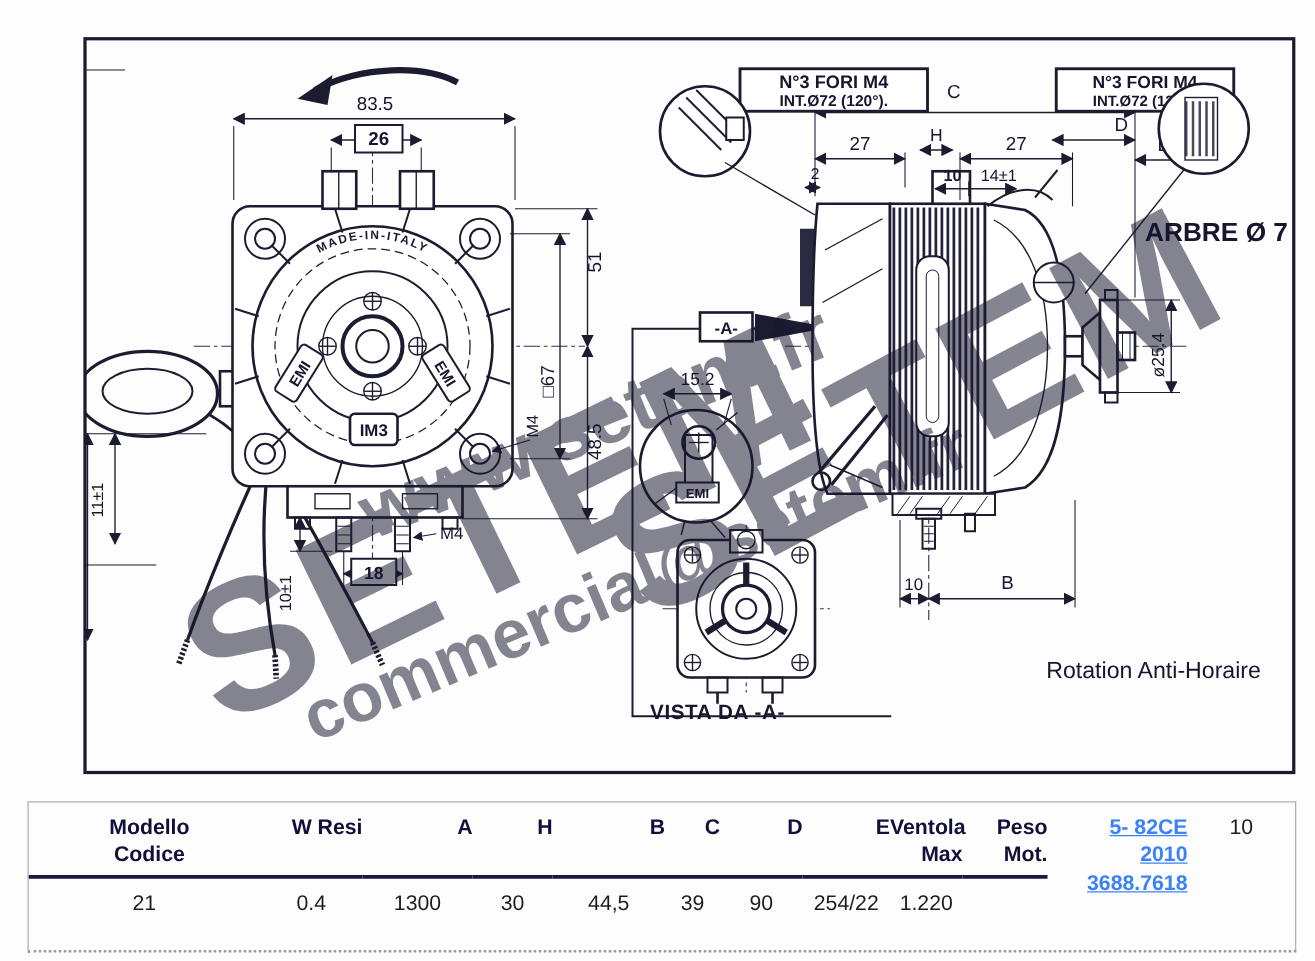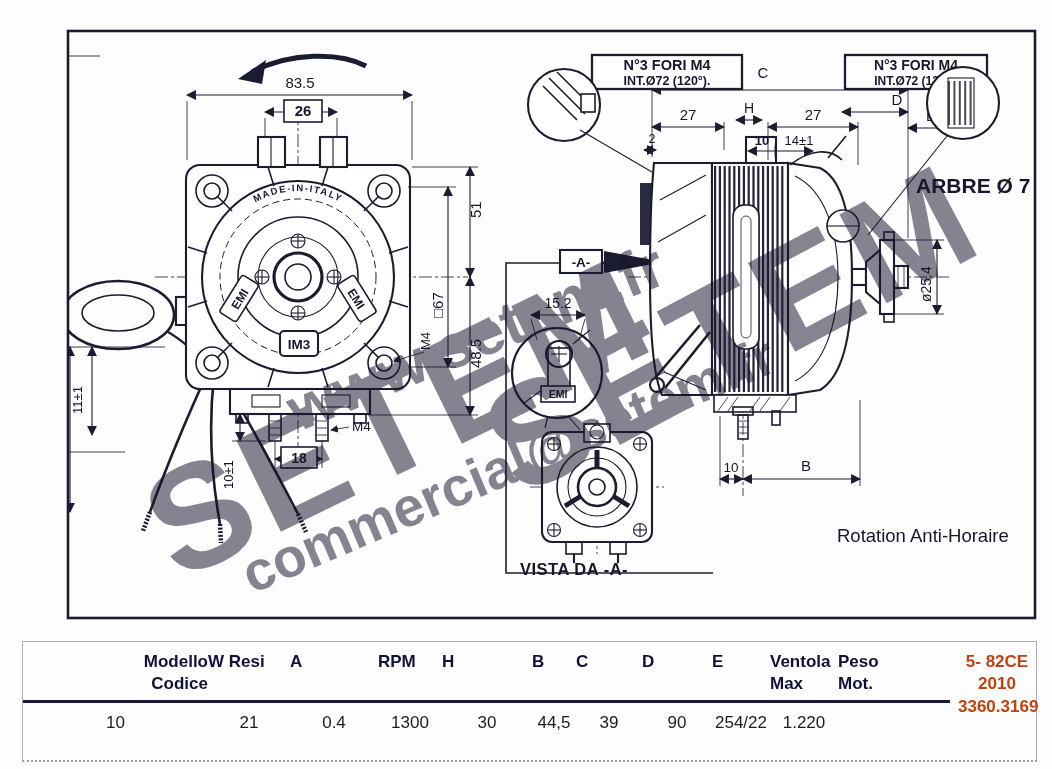--- a/index.html
+++ b/index.html
@@ -12,25 +12,25 @@
   .dim{stroke:#1c1c30;stroke-width:1.1;fill:none;marker-start:url(#ar);marker-end:url(#ar);}
   .ext{stroke:#1c1c30;stroke-width:0.85;fill:none;}
   .cl{stroke:#30304c;stroke-width:0.9;fill:none;stroke-dasharray:13 3 3 3;}
   .dsh{stroke:#1c1c30;stroke-width:1;fill:none;stroke-dasharray:7 4;}
   .b{font-weight:bold;}
   .wm{fill:#b6b6b6;opacity:0.52;font-weight:bold;}
   
   .spec-table{position:absolute;left:22px;top:641px;width:1013px;
     display:grid;grid-template-columns:185px 82px 88px 64px 90px 44px 66px 70px 58px 68px 112px 86px;
     border:1px solid #b0b0b0;border-bottom:2px dotted #9a9a9a;background:#fdfdfd;}
-  .th{font-weight:bold;font-size:17px;color:#10103a;text-align:left;line-height:1.32;
+  .th{font-weight:bold;font-size:17px;color:#10103a;text-align:right;line-height:1.32;
       padding-top:9px;height:49px;border-bottom:3px solid #181842;}
-  .th.first{text-align:right;padding-left:8px;}
+  .th.first{text-align:center;padding-left:8px;}
   .td{font-size:17px;color:#1c1c1c;text-align:center;padding-top:9px;height:48px;line-height:1.32;}
-  .td.first{text-align:center;padding-left:8px;font-weight:bold;color:#c2410c;}
+  .td.first{text-align:right;padding-left:8px;font-weight:bold;color:#3b82f6;text-decoration:underline;}
 </style>
 </head>
 <body>
 
 <div class="page">
 
 <svg width="1052" height="632" viewBox="0 0 1052 632">
   <defs>
     <marker id="ar" viewBox="0 0 10 10" refX="9" refY="5" markerWidth="9" markerHeight="9" orient="auto-start-reverse">
       <path d="M0,0 L10,5 L0,10 z" fill="#1c1c30"></path>
@@ -403,23 +403,20 @@
     <div>Modello</div>
         <div>Codice</div>
   </div>
   <div class="th">
         <div>W Resi</div>
       </div>
   <div class="th">
         <div>A</div>
       </div>
   <div class="th">
-        <div>RPM</div>
-      </div>
-  <div class="th">
         <div>H</div>
       </div>
   <div class="th">
         <div>B</div>
       </div>
   <div class="th">
         <div>C</div>
       </div>
   <div class="th">
         <div>D</div>
@@ -431,21 +428,21 @@
     <div>Ventola</div>
         <div>Max</div>
   </div>
   <div class="th">
     <div>Peso</div>
         <div>Mot.</div>
   </div>
 
   <div class="td first">
     <div>5- 82CE 2010</div>
-        <div>3360.3169</div>
+        <div>3688.7618</div>
   </div>
   <div class="td">10</div>
   <div class="td">21</div>
   <div class="td">0.4</div>
   <div class="td">1300</div>
   <div class="td">30</div>
   <div class="td">44,5</div>
   <div class="td">39</div>
   <div class="td">90</div>
   <div class="td">254/22</div>

